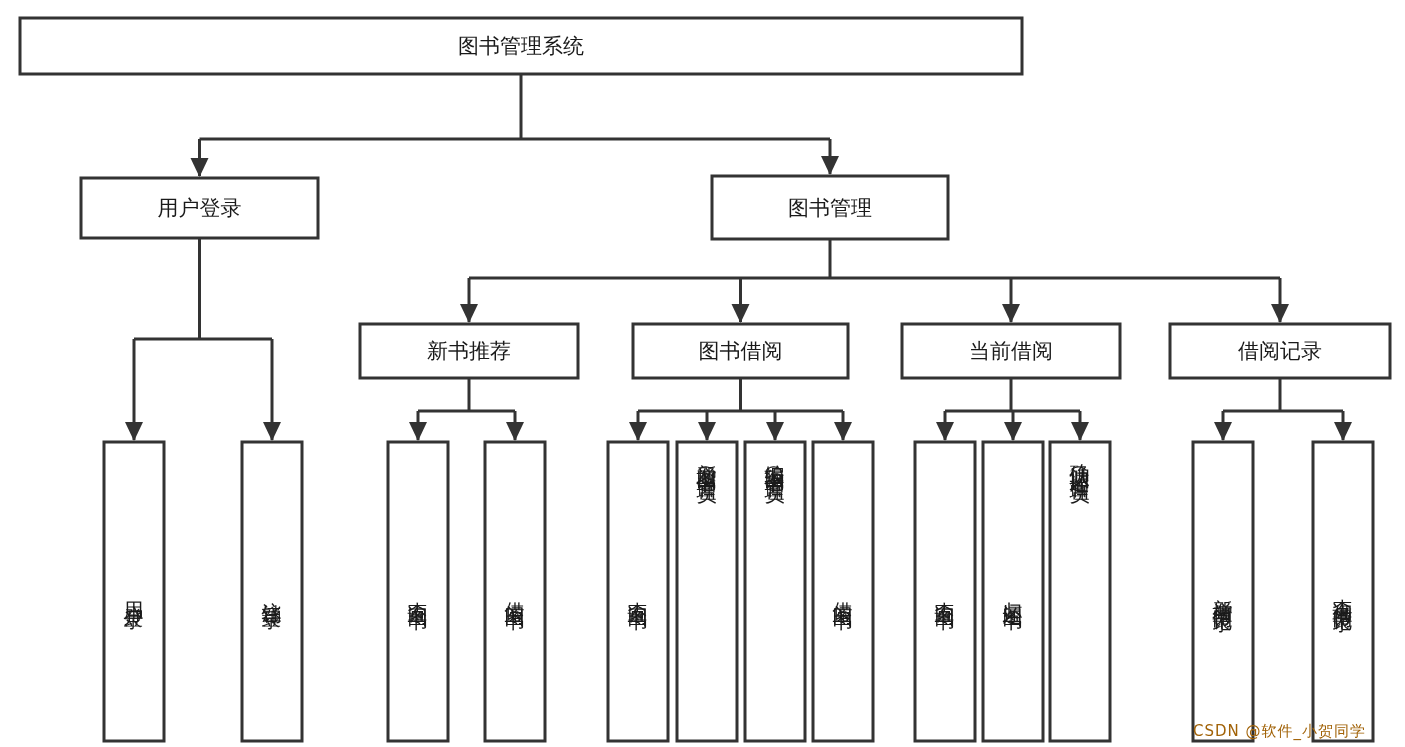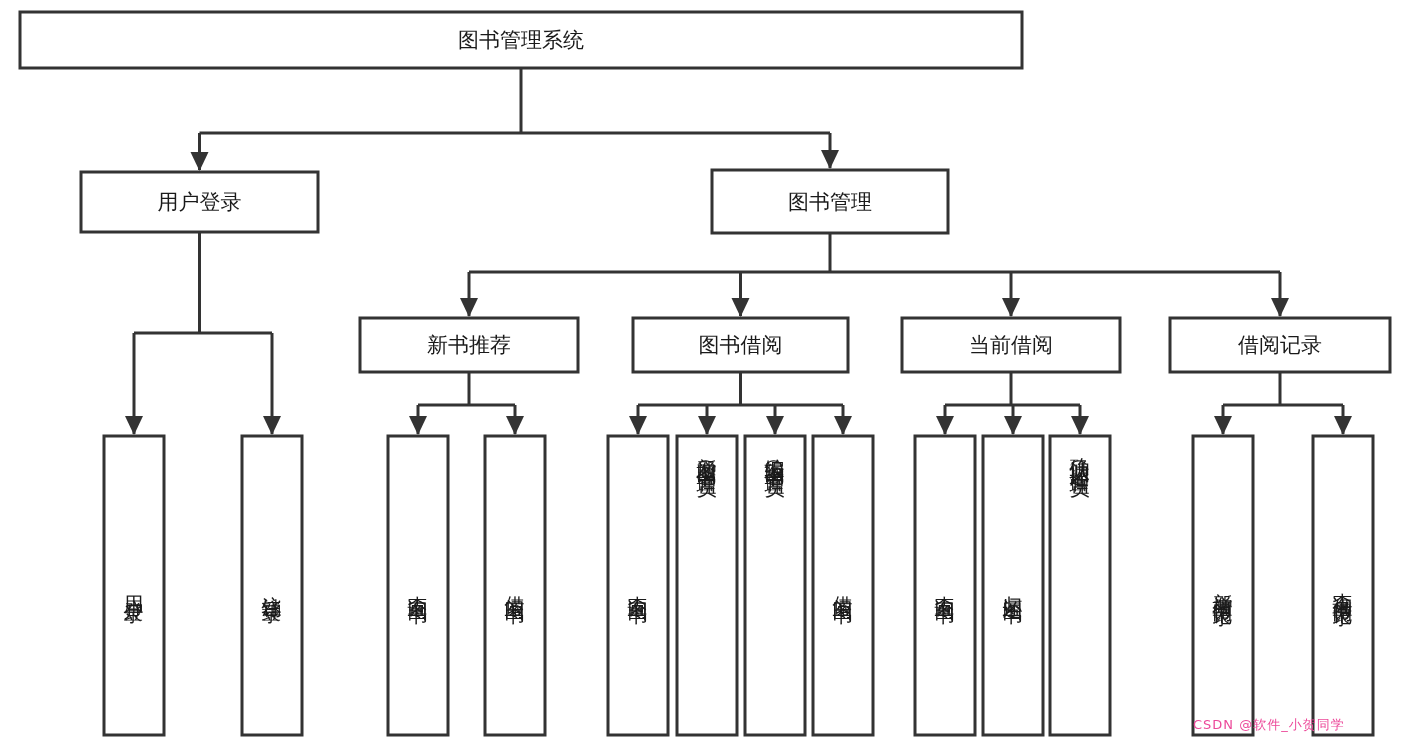--- a/index.html
+++ b/index.html
@@ -12,20 +12,21 @@
     width: 1405px;
     height: 747px;
     overflow: hidden;
     font-family: "DejaVu Sans", "Liberation Sans", sans-serif;
   }
   #diagram-root {
     position: relative;
     width: 1405px;
     height: 527px;
     background: #ffffff;
+    margin-top: 6px;
   }
   svg.diagram-canvas {
     position: absolute;
     left: 0;
     top: 0;
     width: 1405px;
     height: 747px;
   }
   .node-box {
     fill: #ffffff;
@@ -63,22 +64,22 @@
     justify-content: flex-start;
     white-space: nowrap;
     pointer-events: none;
   }
   .leaf-label.center-v {
     justify-content: center;
   }
   .watermark {
     position: absolute;
     font-family: "DejaVu Sans", "Liberation Sans", sans-serif;
-    font-size: 13px;
-    color: #ec4899;
+    font-size: 15px;
+    color: #a16207;
     white-space: nowrap;
     letter-spacing: 1px;
   }
 </style>
 </head>
 <body>
 
 <div id="diagram-root">
   <svg class="diagram-canvas" viewBox="0 0 1405 747">
     <g id="connector-layer">

